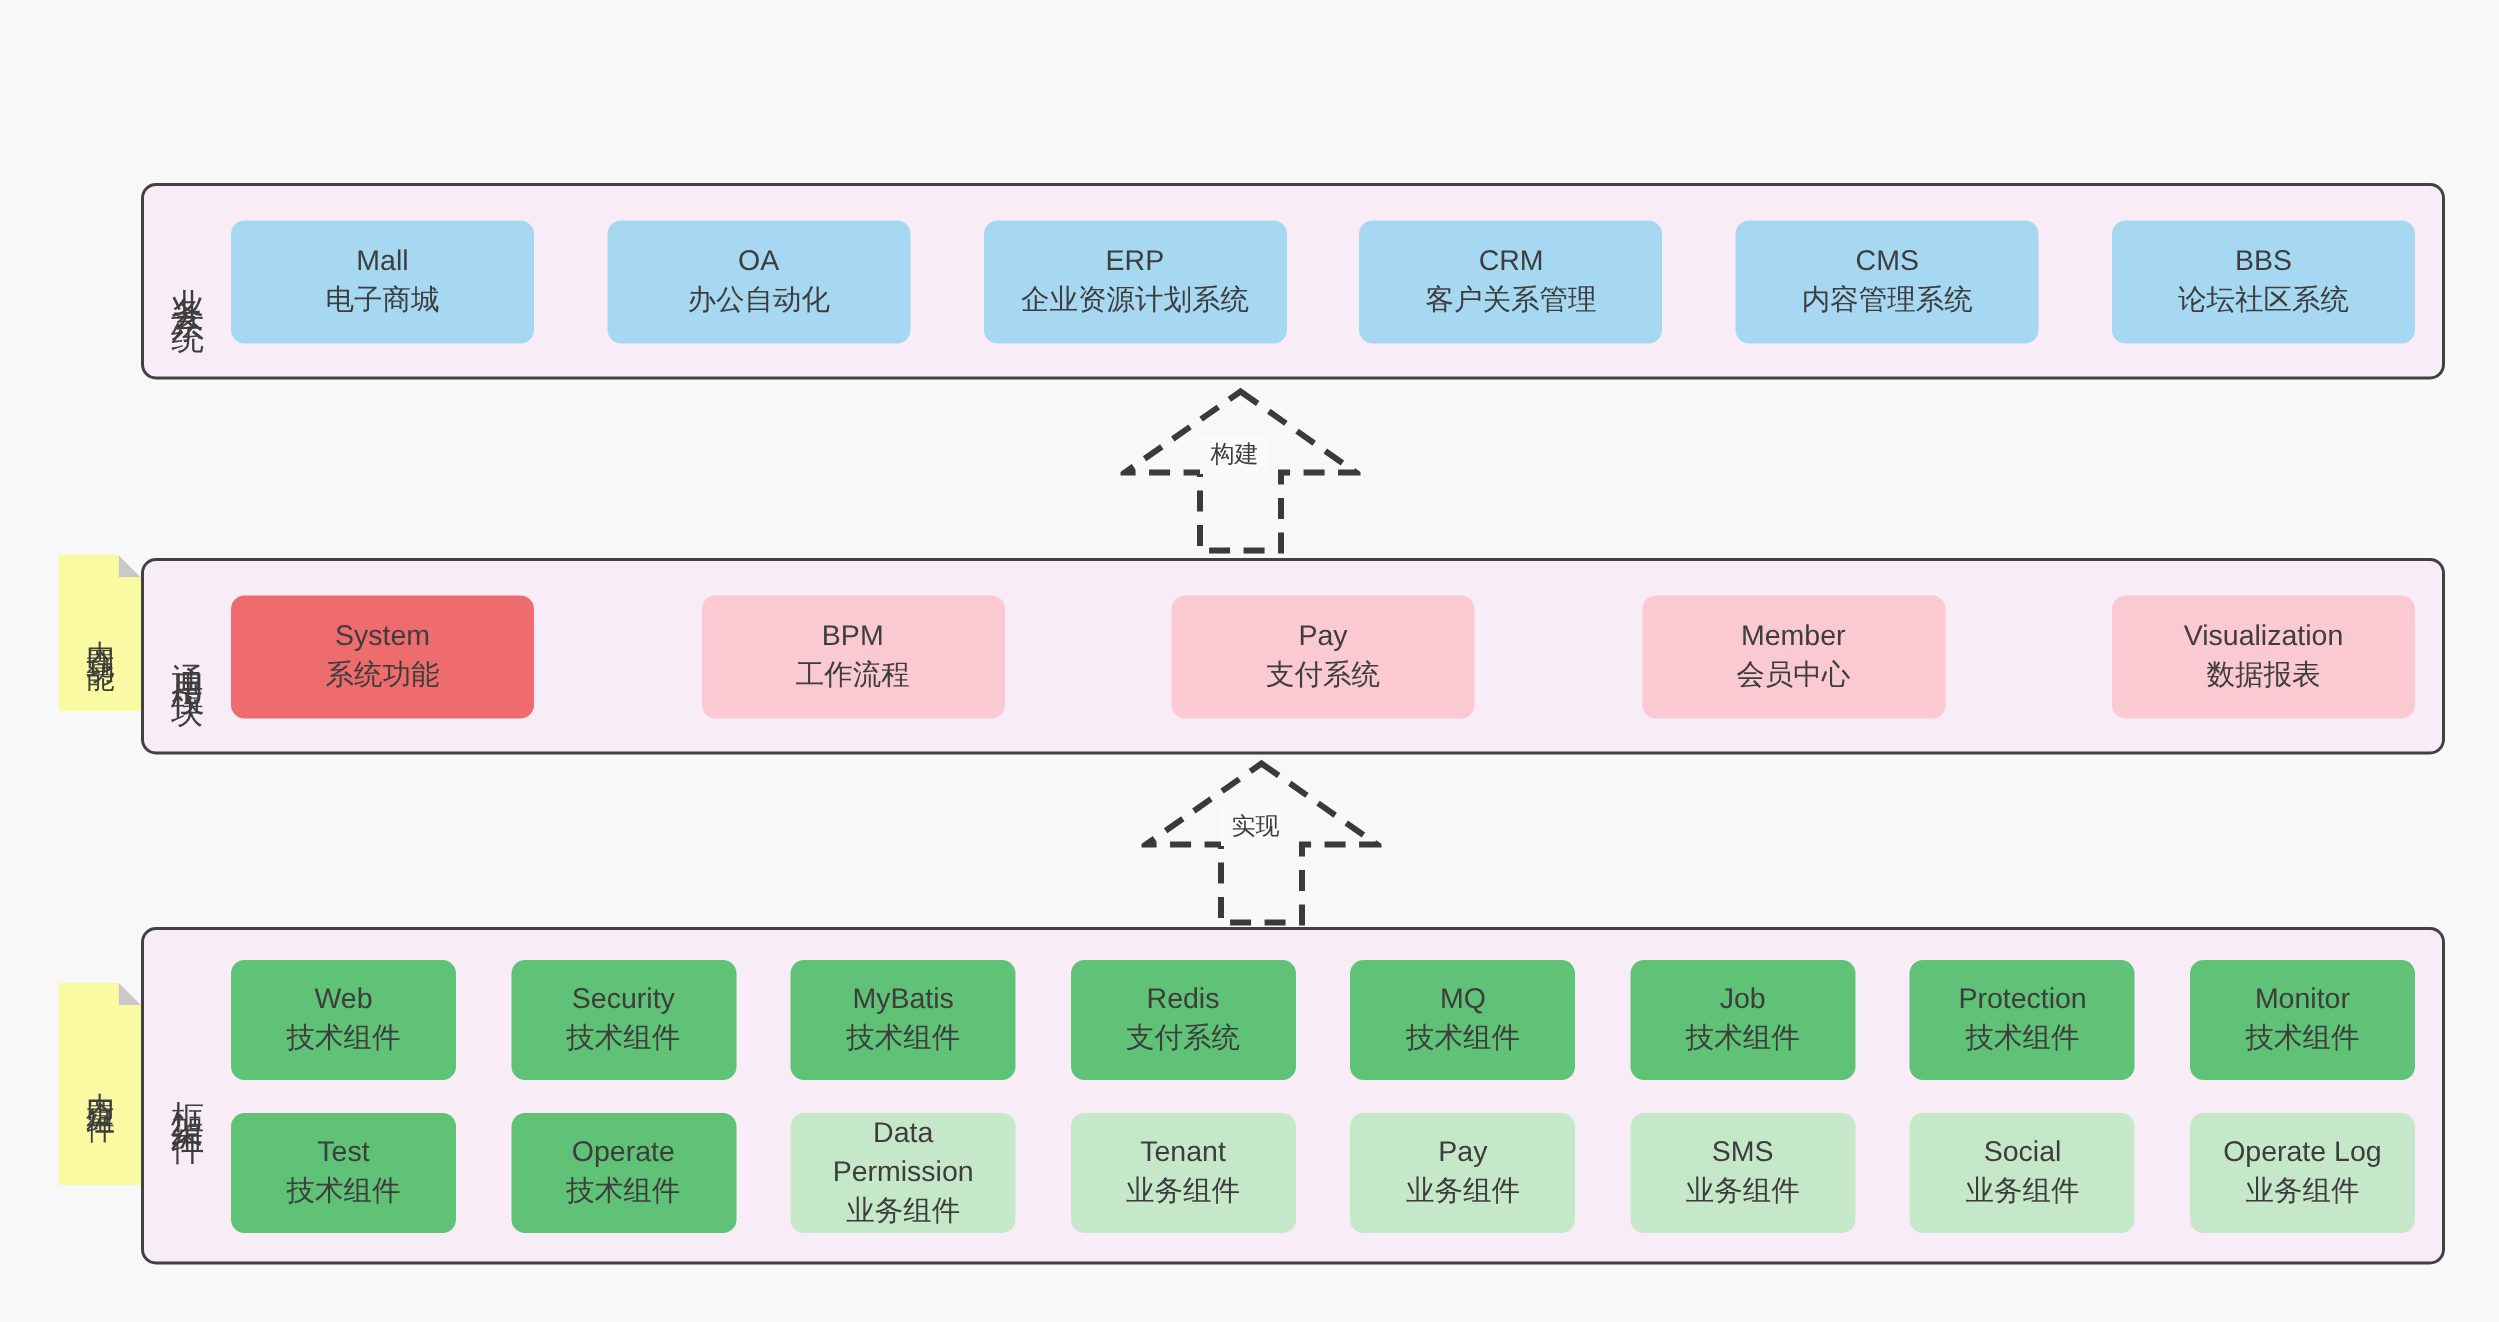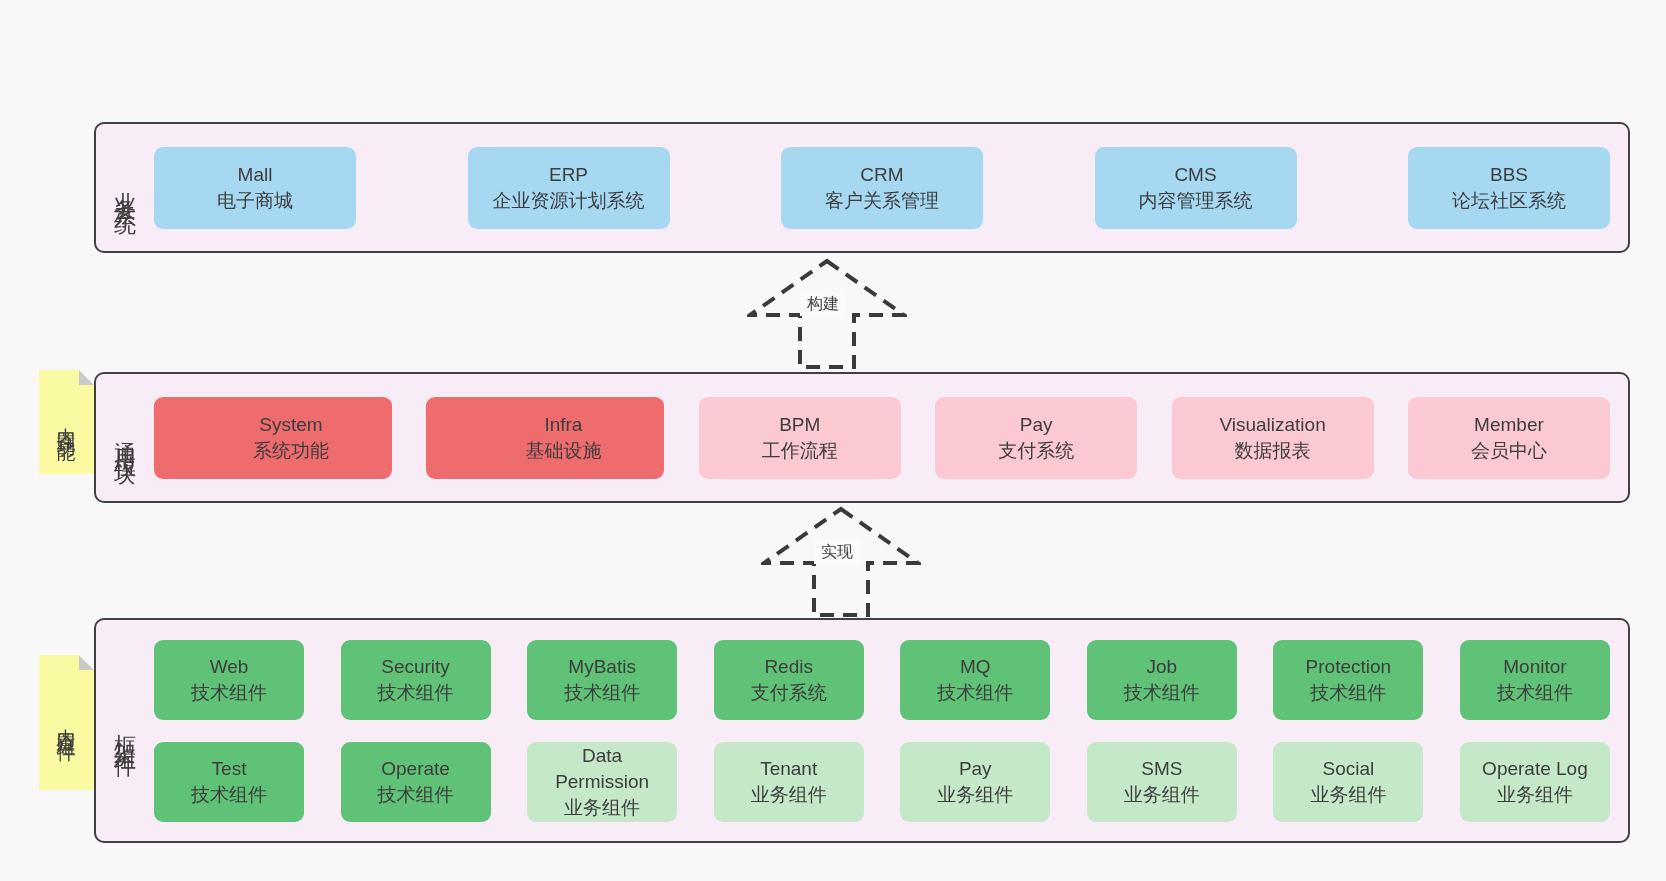--- a/index.html
+++ b/index.html
@@ -33,21 +33,21 @@
   .boxes{flex:1;display:flex;align-items:center;justify-content:space-between;padding-right:18px;}
   .rows{flex:1;display:flex;flex-direction:column;justify-content:center;gap:22px;padding-right:18px;}
   .row{display:flex;justify-content:space-between;align-items:center;}
   .box{
     border-radius:9px; display:flex; align-items:center; justify-content:center;
     text-align:center; white-space:pre-line;
     font-size:19px; line-height:26px; color:var(--text);
   }
   .box.lg{width:202px;height:82px;}
   .box.sm{width:150px;height:80px;}
-  .blue{background:var(--blue);} .red{background:var(--red);padding-left:36px;} .pink{background:var(--pink);}
+  .blue{background:var(--blue);} .red{background:var(--red);} .pink{background:var(--pink);}
   .gdark{background:var(--green-dark);} .glight{background:var(--green-light);}
   .note{
     position:absolute; left:39px; width:55px; background:var(--sticky-yellow);
     display:flex; align-items:center; justify-content:center;
     clip-path:polygon(0 0, calc(100% - 15px) 0, 100% 15px, 100% 100%, 0 100%);
   }
   #note-features{top:370px;height:104px;}
   #note-components{top:655px;height:135px;}
   .note .fold{
     position:absolute; top:0; right:0; width:15px; height:15px;
@@ -70,20 +70,22 @@
 
 <div class="canvas">
 
   <section class="layer" id="layer-business">
     <div class="label-col">
       <span class="vtext">业务系统</span>
     </div>
     <div class="boxes">
       <div class="box lg blue">Mall
 电子商城</div>
+      <div class="box lg blue">OA
+办公自动化</div>
       <div class="box lg blue">ERP
 企业资源计划系统</div>
       <div class="box lg blue">CRM
 客户关系管理</div>
       <div class="box lg blue">CMS
 内容管理系统</div>
       <div class="box lg blue">BBS
 论坛社区系统</div>
     </div>
   </section>
@@ -98,30 +100,28 @@
     <span class="vtext">内置功能</span>
   </div>
 
   <section class="layer" id="layer-modules">
     <div class="label-col">
       <span class="vtext">通用模块</span>
     </div>
     <div class="boxes">
       <div class="box lg red">System
 系统功能</div>
-      <div class="box lg red">Infra
-基础设施</div>
       <div class="box lg pink">BPM
 工作流程</div>
       <div class="box lg pink">Pay
 支付系统</div>
+      <div class="box lg pink">Member
+会员中心</div>
       <div class="box lg pink">Visualization
 数据报表</div>
-      <div class="box lg pink">Member
-会员中心</div>
     </div>
   </section>
 
   <svg class="arrow" id="arrow-implement" width="160" height="112" viewBox="0 0 160 112">
     <path d="M80 3 L157 57 L107 57 L107 109 L53 109 L53 57 L3 57 Z"></path>
   </svg>
   <div class="arrow-label" id="label-implement">实现</div>
 
   <div class="note" id="note-components">
     <span class="fold"></span>

